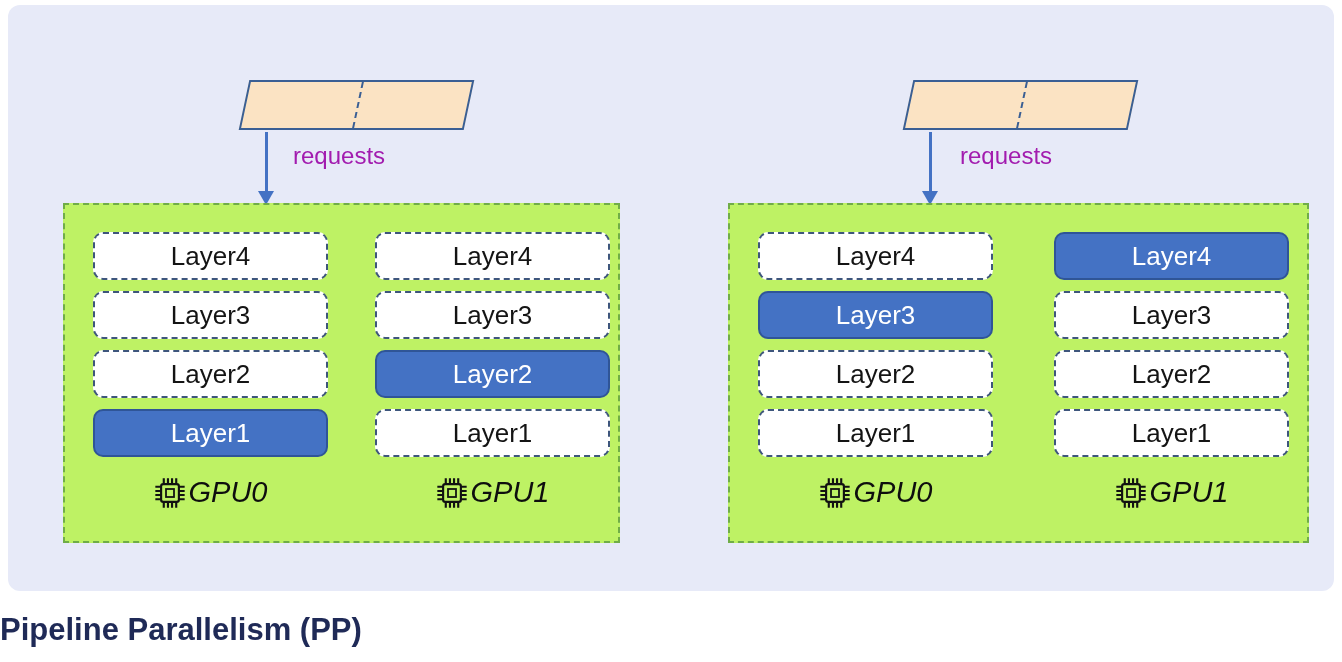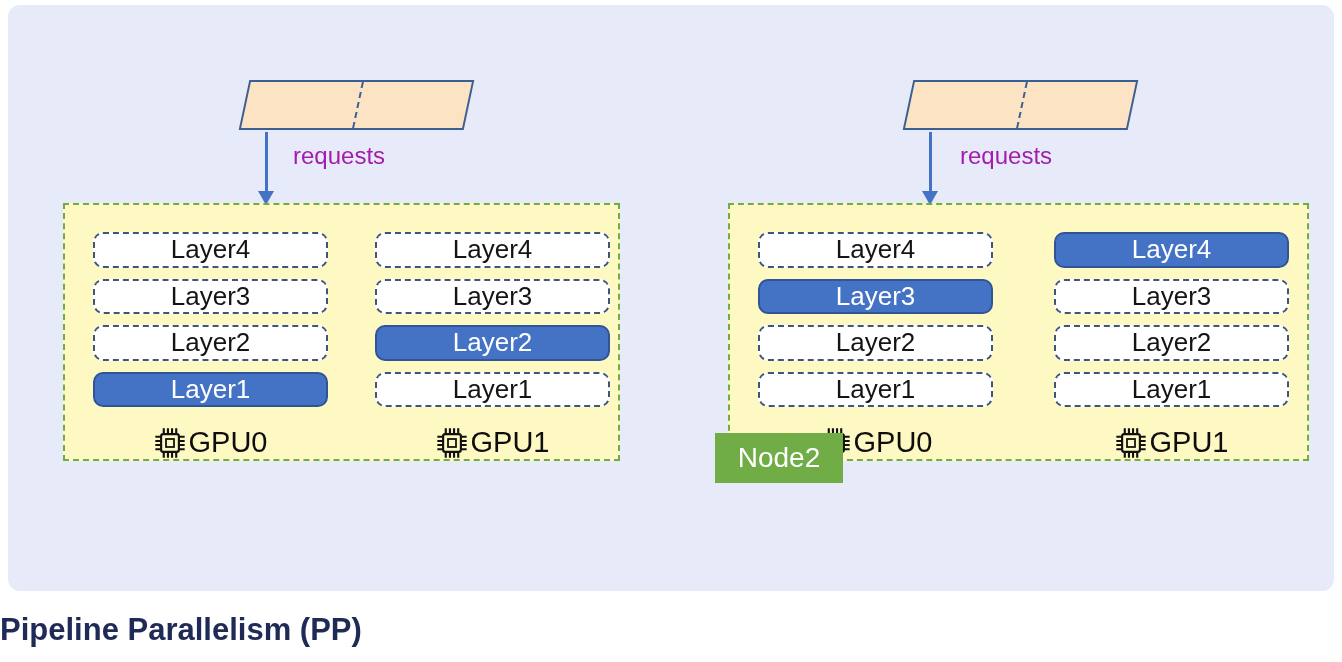--- a/index.html
+++ b/index.html
@@ -47,22 +47,22 @@
   .req-label {
     position: absolute;
     width: 160px;
     font-size: 24px;
     color: #a21caf;
   }
   
   .node {
     position: absolute;
     top: 198px;
-    height: 258px;
-    background: #fef9c3;
+    height: 340px;
+    background: #bef264;
     border: 2px dashed #70ad47;
     box-sizing: border-box;
   }
   #node1 { left: 55px;  width: 557px; }
   #node2 { left: 720px; width: 581px; }
   .node-inner {
     display: flex;
     justify-content: space-between;
     box-sizing: border-box;
     height: 100%;
@@ -93,20 +93,21 @@
     color: #ffffff;
   }
   .gpu-label {
     margin-top: 8px;
     display: flex;
     align-items: center;
     justify-content: center;
     gap: 3px;
     font-size: 29px;
     color: #0e0e0e;
+    font-style: italic;
   }
   .chip-icon { flex: 0 0 auto; }
   .node-badge {
     position: absolute;
     left: -15px; bottom: -24px;
     width: 128px; height: 50px;
     background: #70ad47;
     color: #ffffff;
     display: flex;
     align-items: center;
@@ -220,18 +221,17 @@
               <path d="M11 1.5V8 M15.7 1.5V8 M20.3 1.5V8 M25 1.5V8
                        M11 28v6.5 M15.7 28v6.5 M20.3 28v6.5 M25 28v6.5
                        M1.5 11H8 M1.5 15.7H8 M1.5 20.3H8 M1.5 25H8
                        M28 11h6.5 M28 15.7h6.5 M28 20.3h6.5 M28 25h6.5"></path>
             </g>
           </svg>
           <span>GPU1</span>
         </div>
       </div>
     </div>
-    <div class="node-badge">Node2</div>
   </div>
 
 </div>
 
 <div class="title">Pipeline Parallelism (PP)</div>
 
 </body></html>

